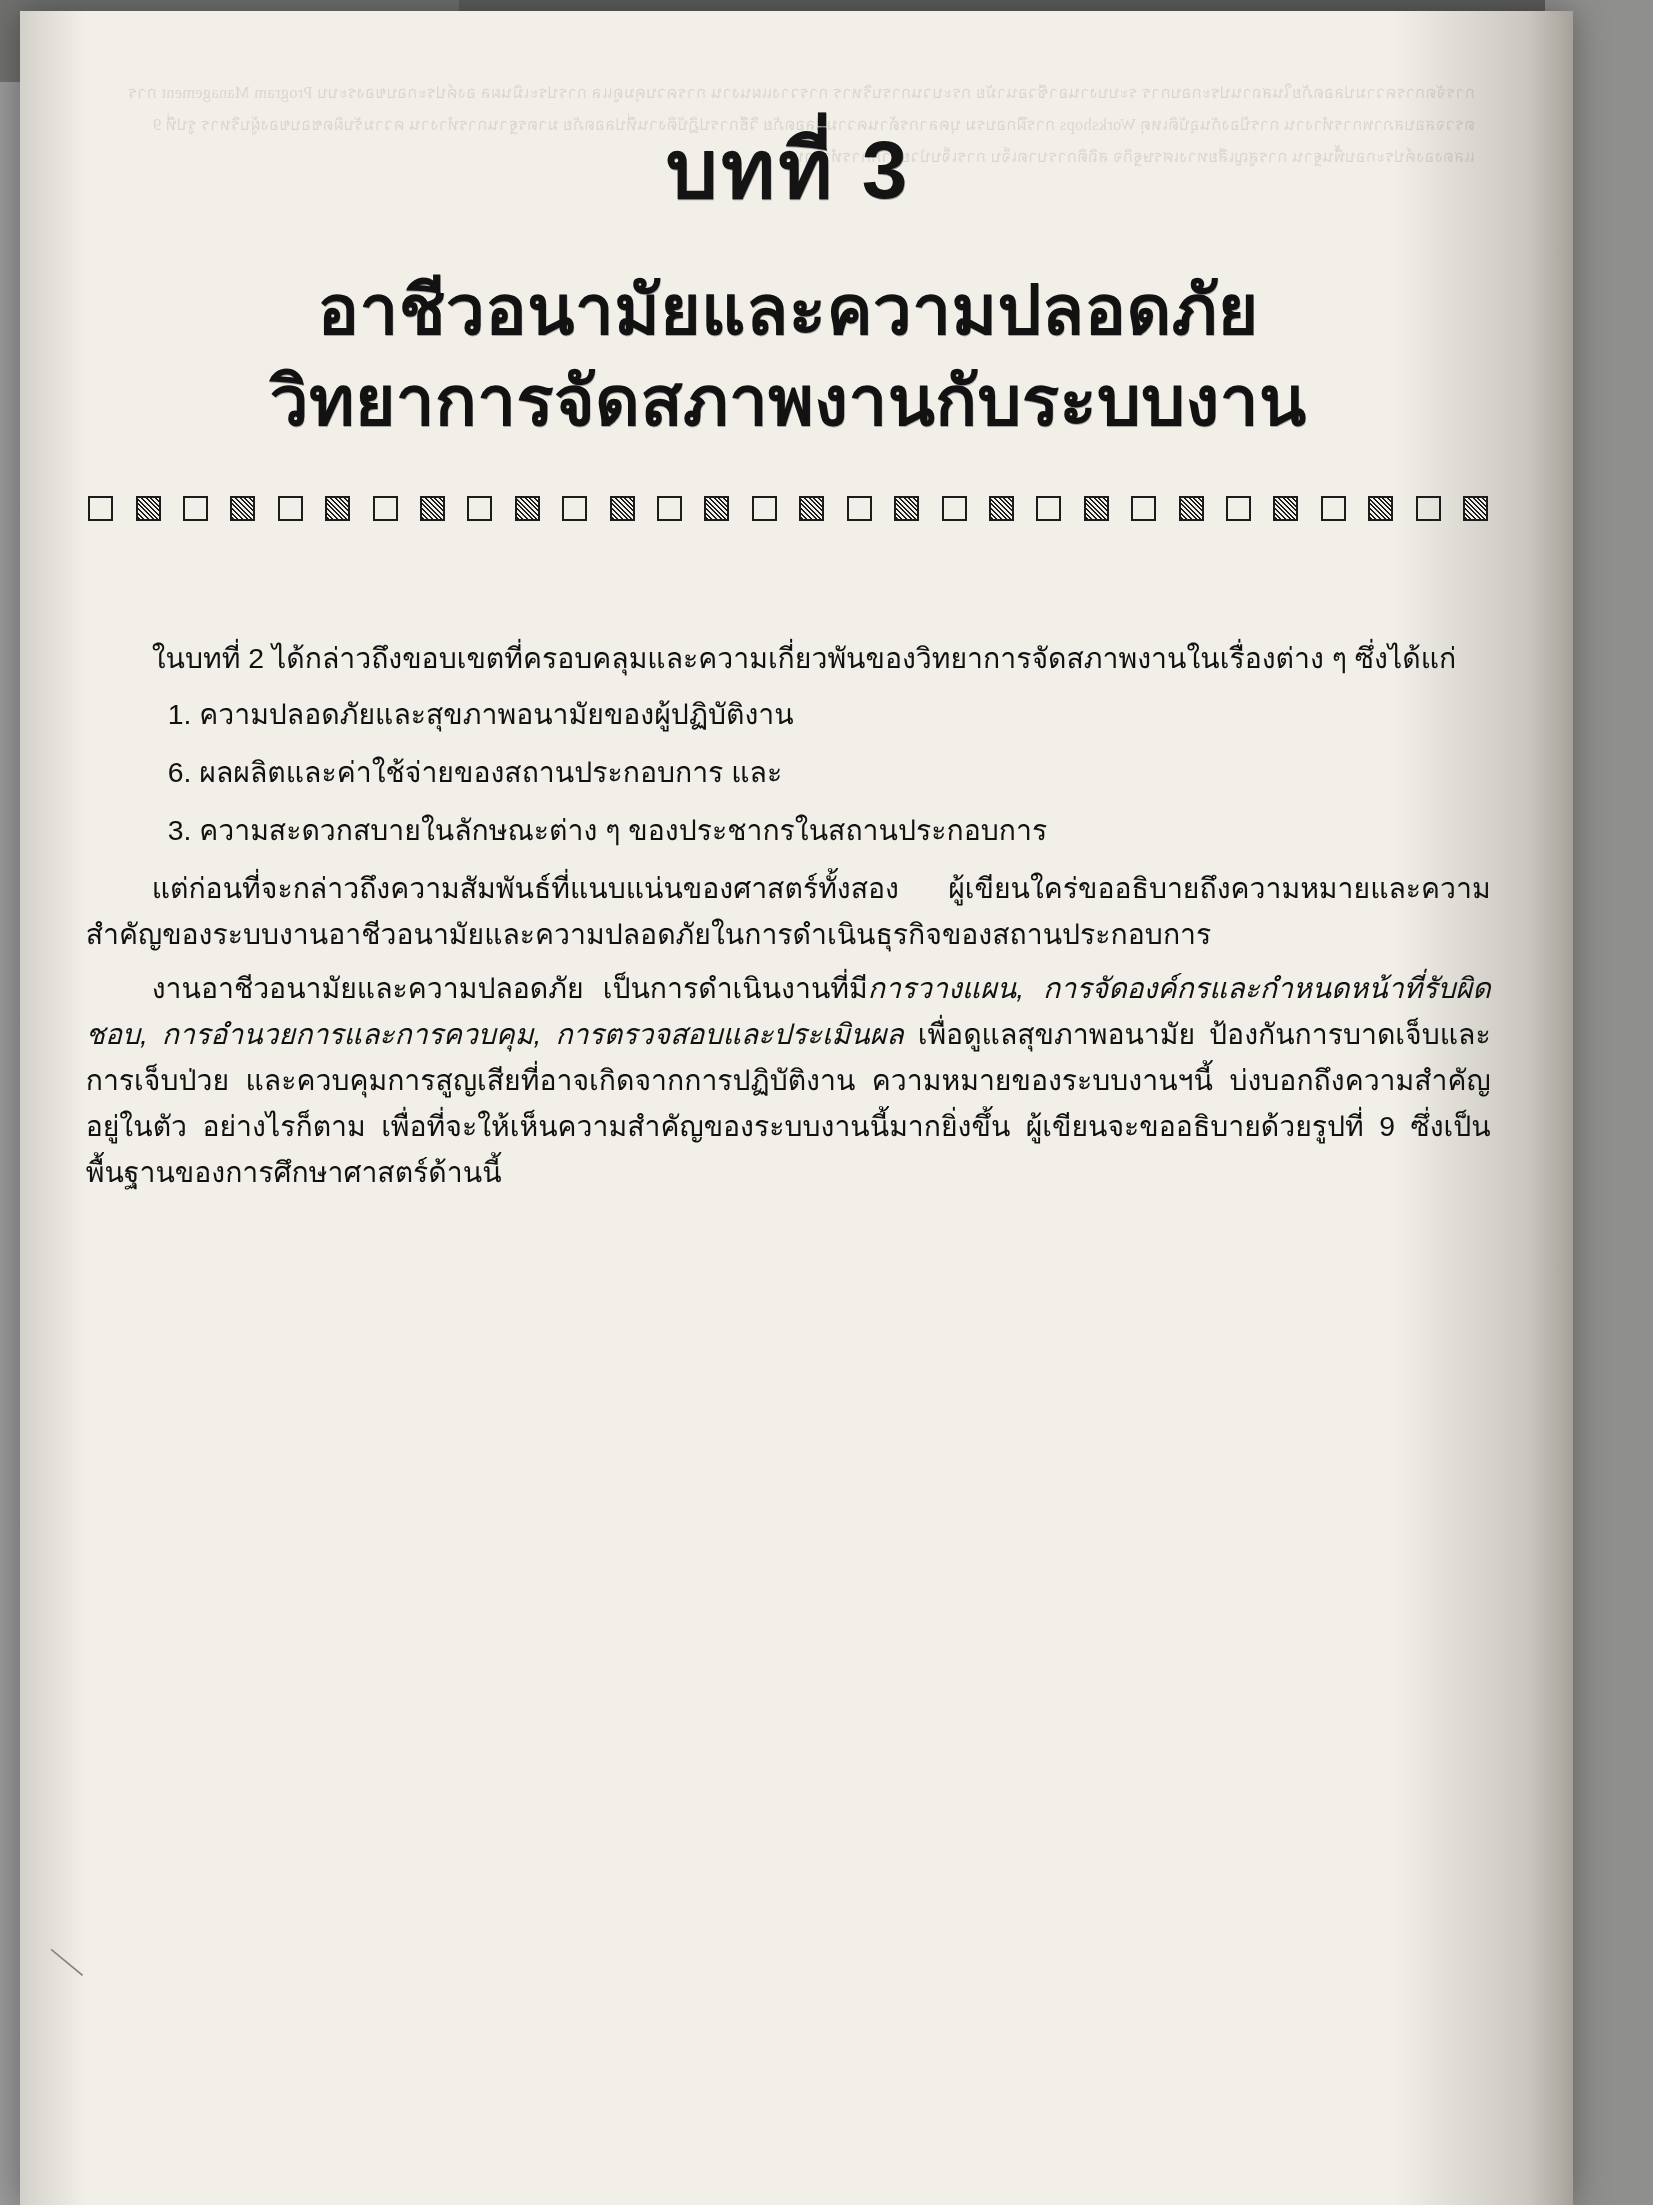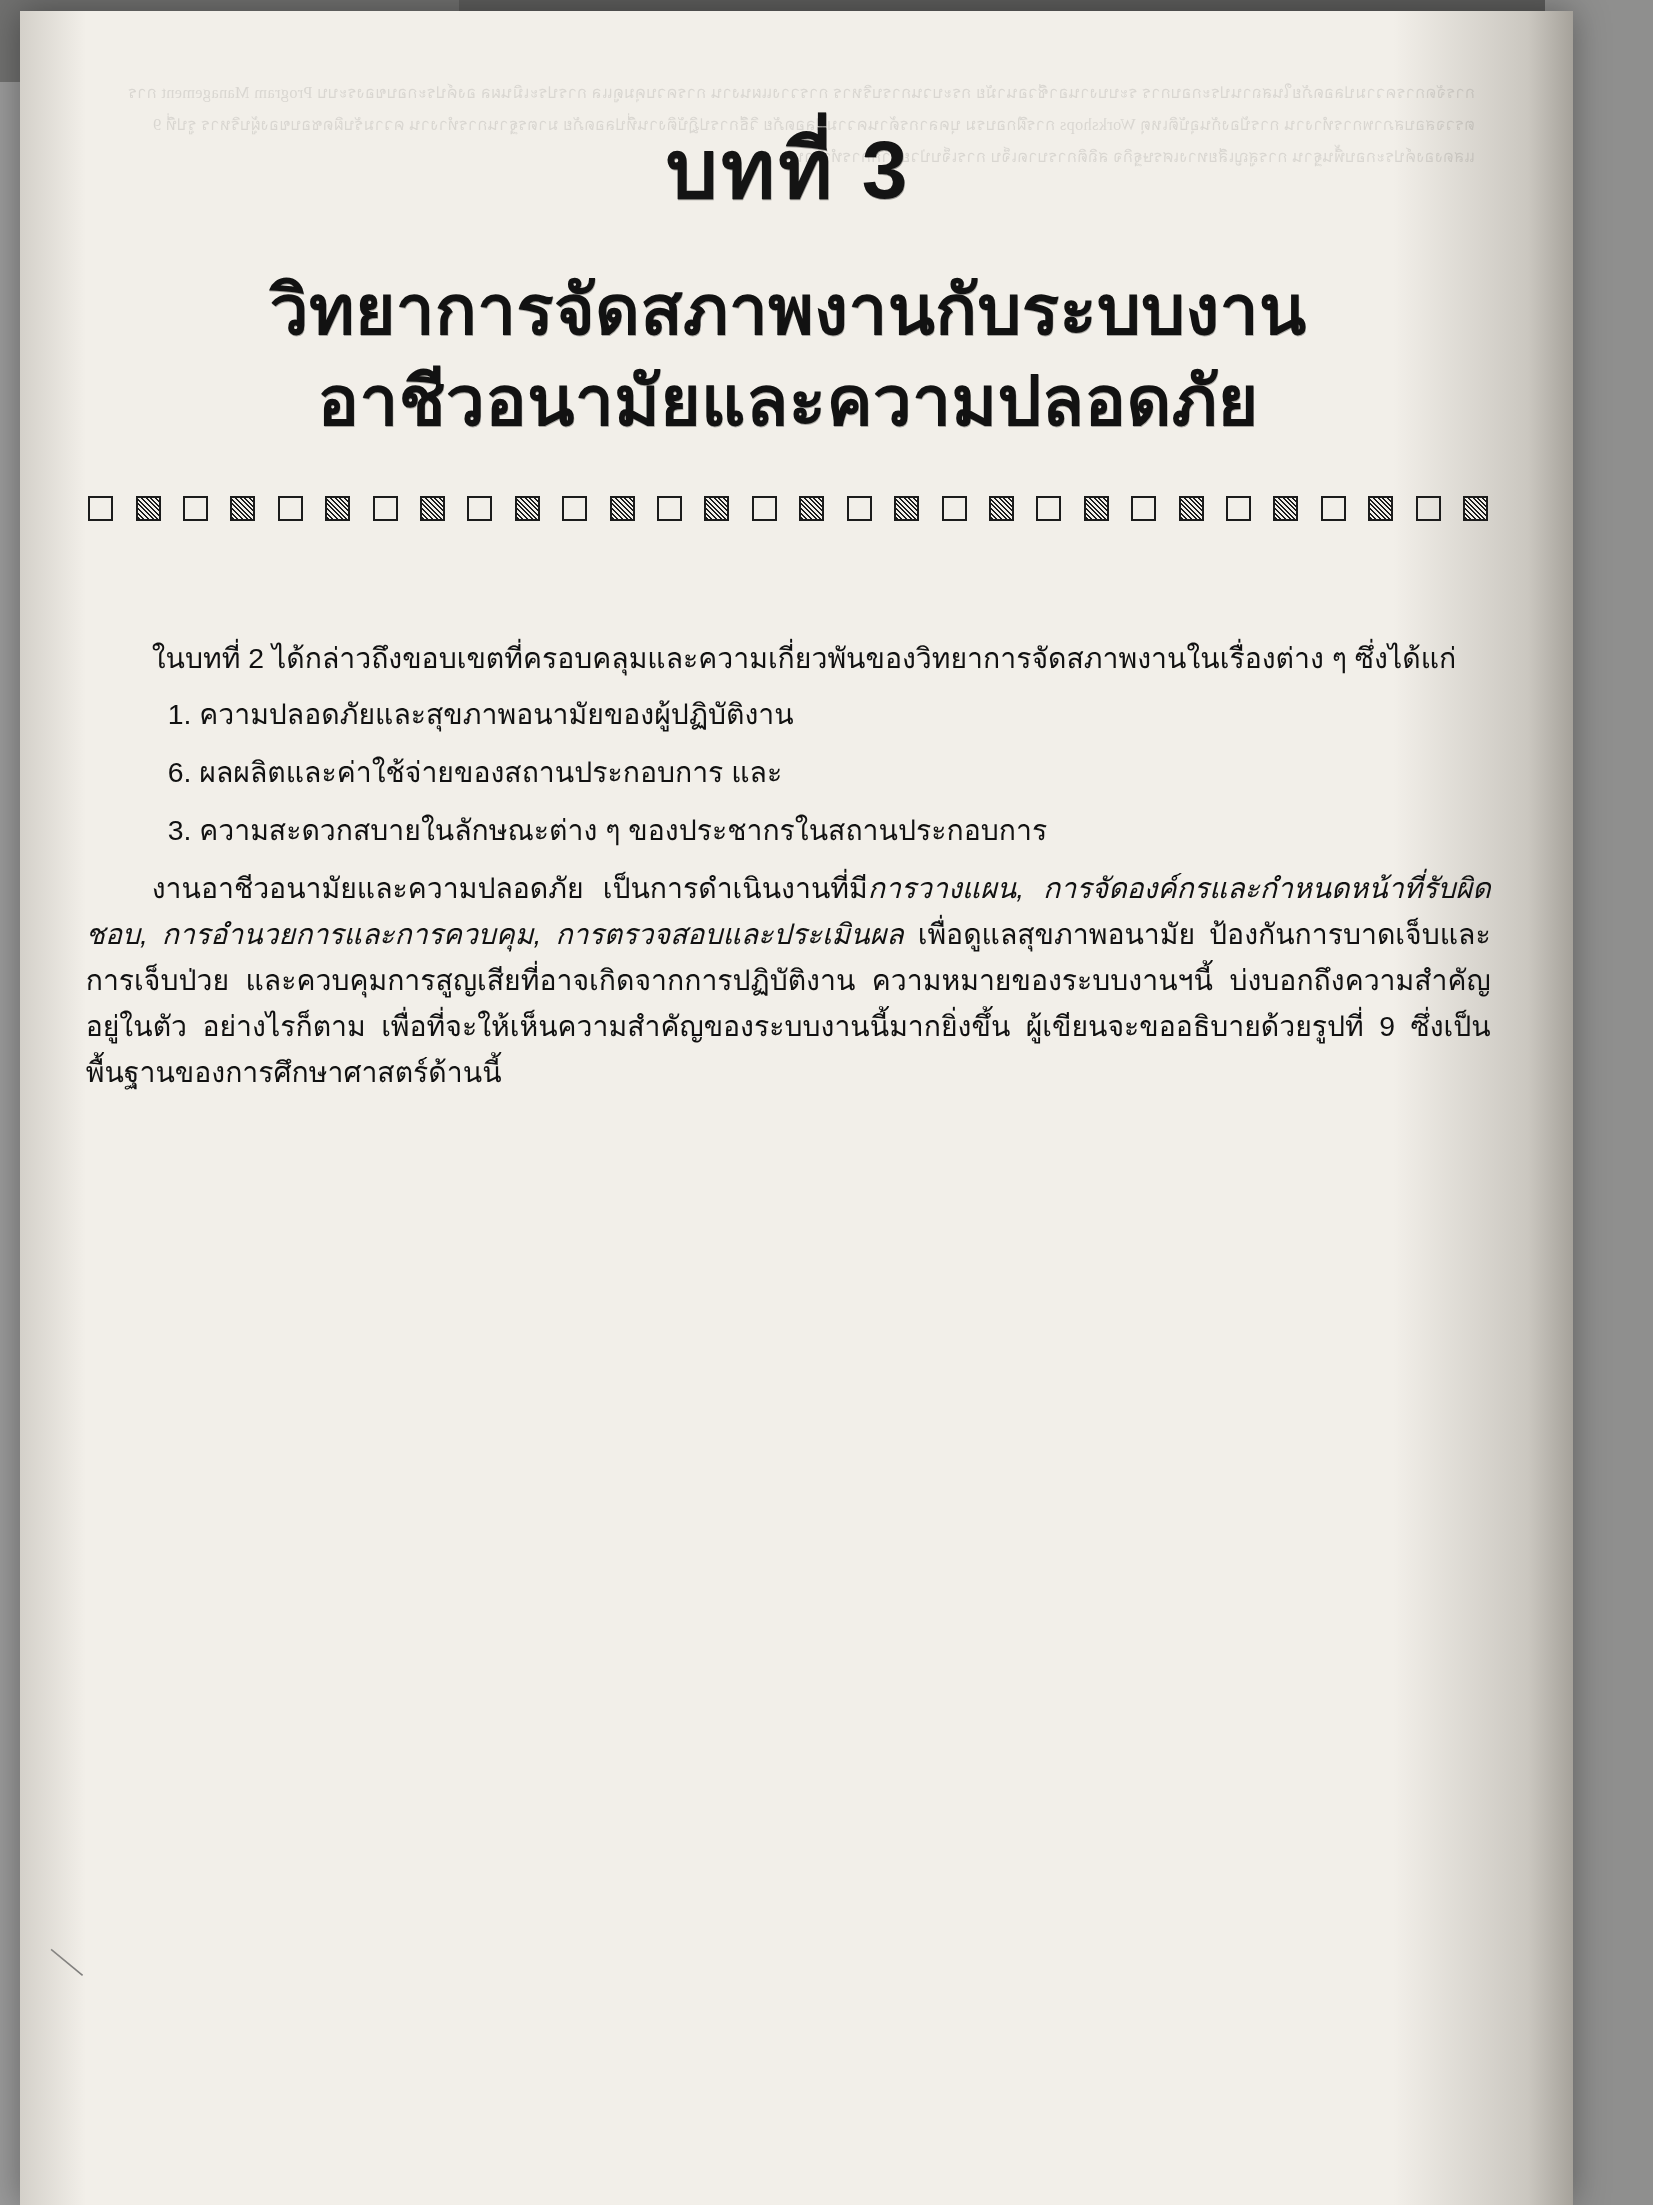--- a/index.html
+++ b/index.html
@@ -187,22 +187,22 @@
 
     <svg class="pencil-mark" viewBox="0 0 70 60">
       <path d="M2 4 L60 52" stroke="#555" stroke-width="3" fill="none"></path>
     </svg>
 
     <div class="content">
 
       <div class="chapter-label">บทที่ 3</div>
 
       <div class="chapter-title">
+        <div>อาชีวอนามัยและความปลอดภัย</div>
         <div>วิทยาการจัดสภาพงานกับระบบงาน</div>
-        <div>อาชีวอนามัยและความปลอดภัย</div>
       </div>
 
       <div class="divider" id="divider">
           <span class="sq"></span>
           <span class="sq filled"></span>
           <span class="sq"></span>
           <span class="sq filled"></span>
           <span class="sq"></span>
           <span class="sq filled"></span>
           <span class="sq"></span>
@@ -235,20 +235,21 @@
 
         <p class="para">ในบทที่ 2 ได้กล่าวถึงขอบเขตที่ครอบคลุมและความเกี่ยวพันของวิทยาการจัดสภาพงานในเรื่องต่าง ๆ ซึ่งได้แก่</p>
 
         <ol class="list" id="list">
             <li>1. ความปลอดภัยและสุขภาพอนามัยของผู้ปฏิบัติงาน</li>
             <li>6. ผลผลิตและค่าใช้จ่ายของสถานประกอบการ และ</li>
             <li>3. ความสะดวกสบายในลักษณะต่าง ๆ ของประชากรในสถานประกอบการ</li>
           </ol>
 
 
+        <p class="para">แต่ก่อนที่จะกล่าวถึงความสัมพันธ์ที่แนบแน่นของศาสตร์ทั้งสอง ผู้เขียนใคร่ขออธิบายถึงความหมายและความสำคัญของระบบงานอาชีวอนามัยและความปลอดภัยในการดำเนินธุรกิจของสถานประกอบการ</p>
 
 
         <p class="para"><span>งานอาชีวอนามัยและความปลอดภัย เป็นการดำเนินงานที่มี</span><span class="ital">การวางแผน, การจัดองค์กรและกำหนดหน้าที่รับผิดชอบ, การอำนวยการและการควบคุม, การตรวจสอบและประเมินผล</span><span> เพื่อดูแลสุขภาพอนามัย ป้องกันการบาดเจ็บและการเจ็บป่วย และควบคุมการสูญเสียที่อาจเกิดจากการปฏิบัติงาน ความหมายของระบบงานฯนี้ บ่งบอกถึงความสำคัญอยู่ในตัว อย่างไรก็ตาม เพื่อที่จะให้เห็นความสำคัญของระบบงานนี้มากยิ่งขึ้น ผู้เขียนจะขออธิบายด้วยรูปที่ 9 ซึ่งเป็นพื้นฐานของการศึกษาศาสตร์ด้านนี้</span></p>
 
       </div>
     </div>
   </div>
 </div>
 
 

